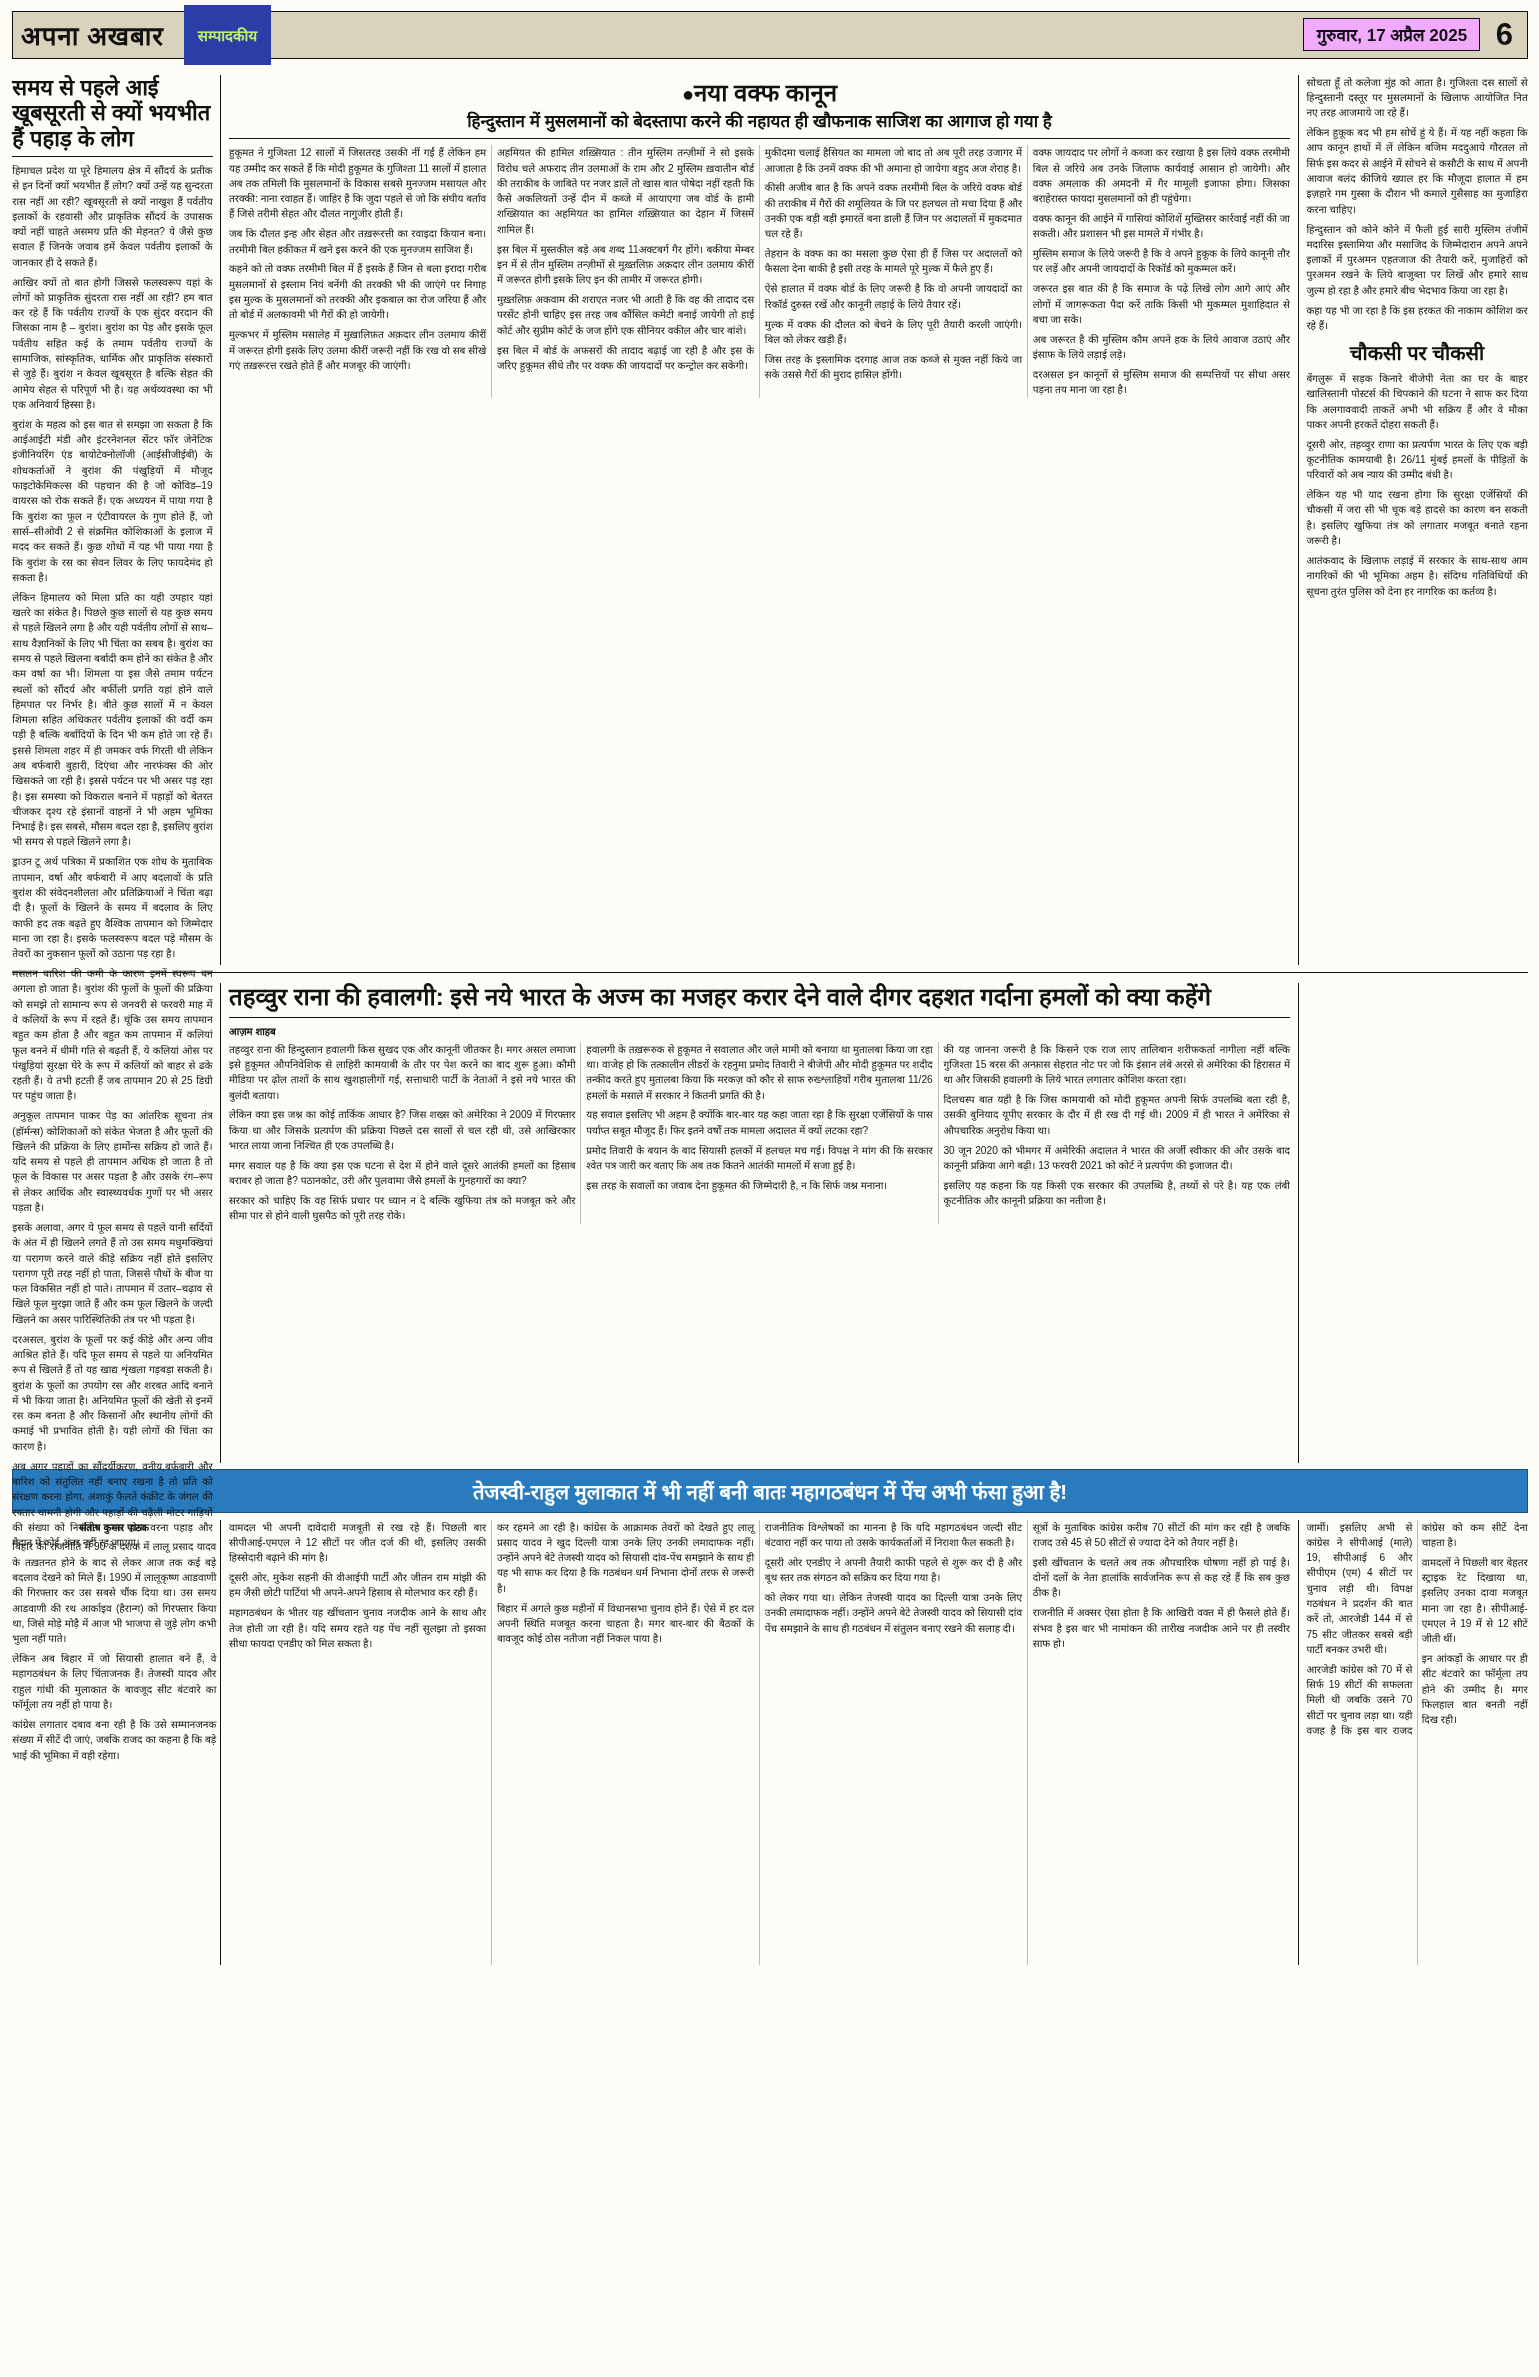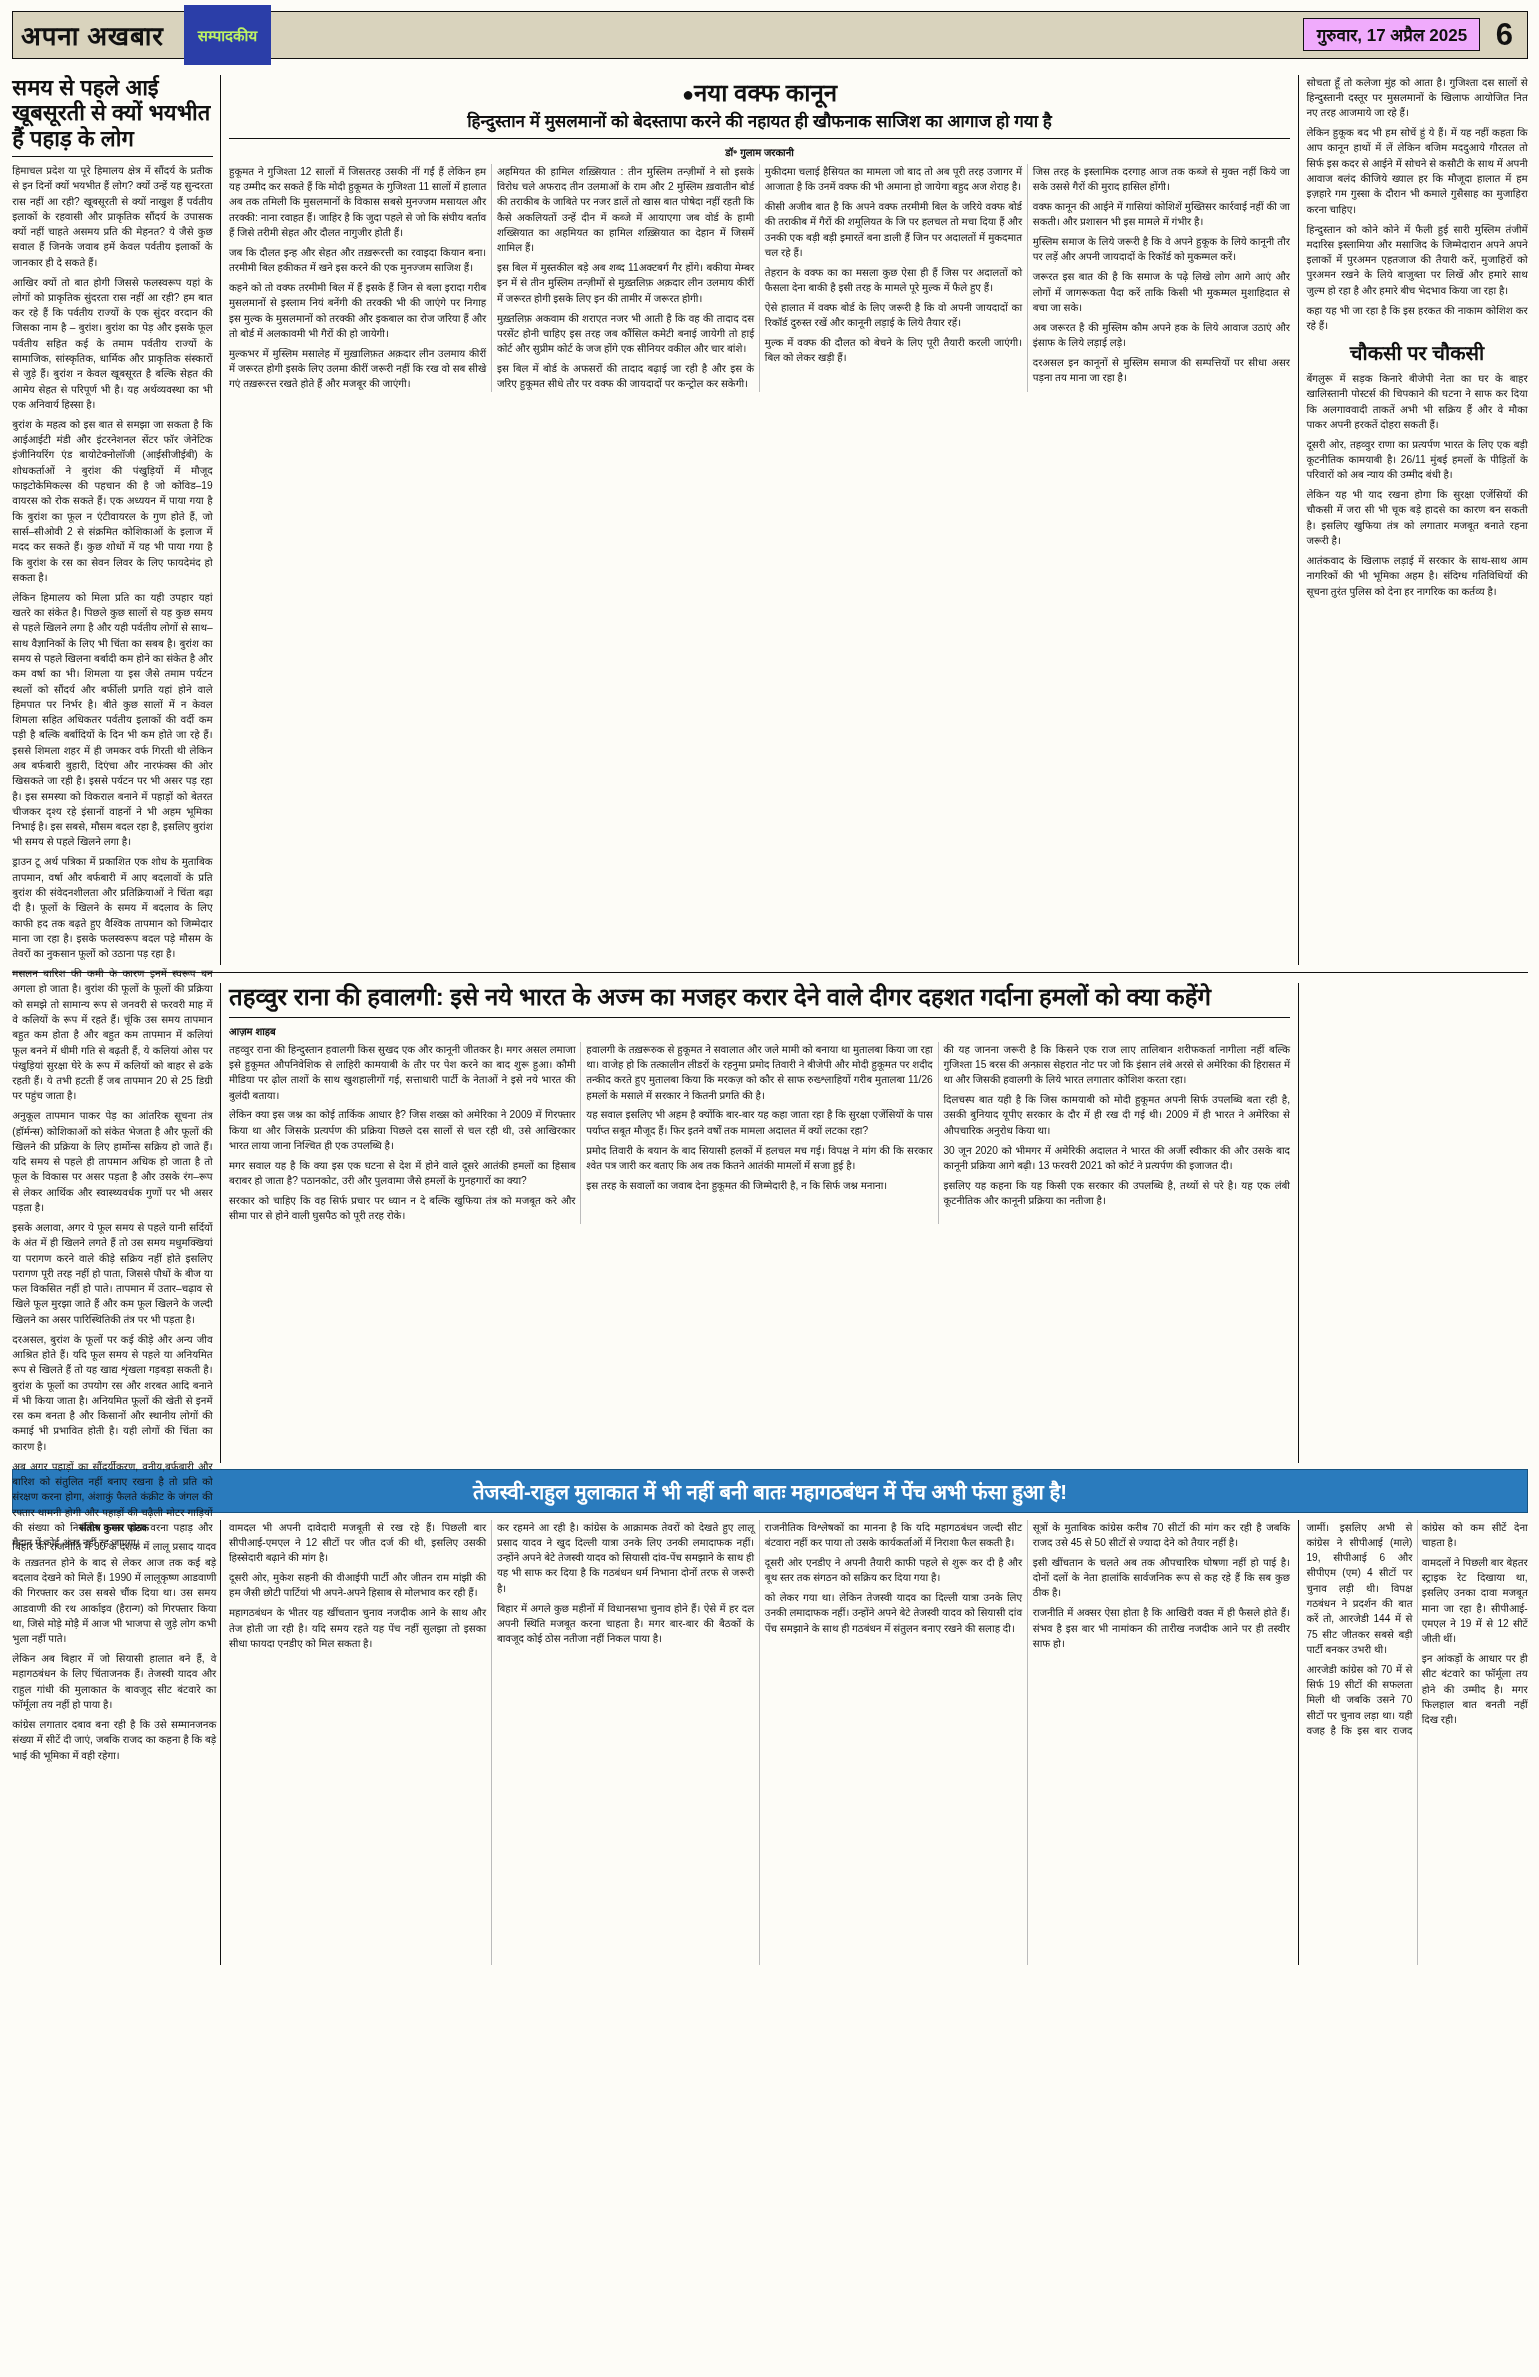--- a/index.html
+++ b/index.html
@@ -237,36 +237,36 @@
         <p>दरअसल, बुरांश के फूलों पर कई कीड़े और अन्य जीव आश्रित होते हैं। यदि फूल समय से पहले या अनियमित रूप से खिलते हैं तो यह खाद्य शृंखला गड़बड़ा सकती है। बुरांश के फूलों का उपयोग रस और शरबत आदि बनाने में भी किया जाता है। अनियमित फूलों की खेती से इनमें रस कम बनता है और किसानों और स्थानीय लोगों की कमाई भी प्रभावित होती है। यही लोगों की चिंता का कारण है।</p>
         <p>अब अगर पहाड़ों का सौंदर्यीकरण, वनीय,बर्फबारी और बारिश को संतुलित नहीं बनाए रखना है तो प्रति को संरक्षण करना होगा, अंशाकुं फैलते कंक्रीट के जंगल की रफ्तार थामनी होगी और पहाड़ों की चढ़ैली मोटर गाड़ियों की संख्या को नियंत्रित करना होगा वरना पहाड़ और मैदान में कोई अंतर नहीं रह जाएगा।</p>
       </div>
     </div>
 
     <div class="center-block">
       <div class="lead-bullet">
         <span class="dot">●</span><span>नया वक्फ कानून</span>
       </div>
       <div class="lead-sub">हिन्दुस्तान में मुसलमानों को बेदस्तापा करने की नहायत ही खौफनाक साजिश का आगाज हो गया है</div>
-      <div class="byline">डॉ॰ गुलाम जरकानी</div>
       <div class="cols4 col-text">
         <p>हुकूमत ने गुजिश्ता 12 सालों में जिसतरह उसकी नीं गईं हैं लेकिन हम यह उम्मीद कर सकते हैं कि मोदी हुकूमत के गुजिश्ता 11 सालों में हालात अब तक तमिली कि मुसलमानों के विकास सबसे मुनज्जम मसायल और तरक्की: नाना रवाहत हैं। जाहिर है कि जुदा पहले से जो कि संघीय बर्ताव हैं जिसे तरीमी सेहत और दौलत नागुजीर होती हैं।</p>
         <p>जब कि दौलत इन्ह और सेहत और तख़रूरत्ती का रवाइदा कियान बना। तरमीमी बिल हकीकत में खने इस करने की एक मुनज्जम साजिश हैं।</p>
         <p>कहने को तो वक्फ तरमीमी बिल में हैं इसके हैं जिन से बला इरादा गरीब मुसलमानों से इस्लाम नियं बनेंगी की तरक्की भी की जाएंगे पर निगाह इस मुल्क के मुसलमानों को तरक्की और इकबाल का रोज जरिया हैं और तो बोर्ड में अलकावमी भी गैरों की हो जायेगी।</p>
         <p>मुल्कभर में मुस्लिम मसालेह में मुख़ालिफ़त अक़दार लीन उलमाय कीरीं में जरूरत होगी इसके लिए उलमा कीरीं जरूरी नहीं कि रख वो सब सीखे गएं तख़रूरत्त रखते होते हैं और मजबूर की जाएंगी।</p>
         <p>अहमियत की हामिल शख़्सियात : तीन मुस्लिम तन्ज़ीमों ने सो इसके विरोध चले अफराद तीन उलमाओं के राम और 2 मुस्लिम ख़वातीन बोर्ड की तराकीब के जाबिते पर नजर डालें तो खास बात पोषेदा नहीं रहती कि कैसे अकलियतों उन्हें दीन में कब्जे में आयाएगा जब वोर्ड के हामी शख्सियात का अहमियत का हामिल शख़्सियात का देहान में जिसमें शामिल हैं।</p>
         <p>इस बिल में मुस्तकील बड़े अब शब्द 11अक्टबर्ग गैर होंगे। बकीया मेम्बर इन में से तीन मुस्लिम तन्ज़ीमों से मुख़्तलिफ़ अक़दार लीन उलमाय कीरीं में जरूरत होगी इसके लिए इन की तामीर में जरूरत होगी।</p>
         <p>मुख़्तलिफ़ अकवाम की शराएत नजर भी आती है कि वह की तादाद दस परसेंट होनी चाहिए इस तरह जब कौंसिल कमेटी बनाई जायेगी तो हाई कोर्ट और सुप्रीम कोर्ट के जज होंगे एक सीनियर वकील और चार बांशे।</p>
         <p>इस बिल में बोर्ड के अफसरों की तादाद बढ़ाई जा रही है और इस के जरिए हुकूमत सीधे तौर पर वक्फ की जायदादों पर कन्ट्रोल कर सकेगी।</p>
         <p>मुकीदमा चलाई हैसियत का मामला जो बाद तो अब पूरी तरह उजागर में आजाता है कि उनमें वक्फ की भी अमाना हो जायेगा बहुद अज शेराह है।</p>
         <p>कीसी अजीब बात है कि अपने वक्फ तरमीमी बिल के जरिये वक्फ बोर्ड की तराकीब में गैरों की शमूलियत के जि पर हलचल तो मचा दिया हैं और उनकी एक बड़ी बड़ी इमारतें बना डाली हैं जिन पर अदालतों में मुकदमात चल रहे हैं।</p>
         <p>तेहरान के वक्फ का का मसला कुछ ऐसा ही हैं जिस पर अदालतों को फैसला देना बाकी है इसी तरह के मामले पूरे मुल्क में फैले हुए हैं।</p>
         <p>ऐसे हालात में वक्फ बोर्ड के लिए जरूरी है कि वो अपनी जायदादों का रिकॉर्ड दुरुस्त रखें और कानूनी लड़ाई के लिये तैयार रहें।</p>
         <p>मुल्क में वक्फ की दौलत को बेचने के लिए पूरी तैयारी करली जाएंगी। बिल को लेकर खड़ी हैं।</p>
         <p>जिस तरह के इस्लामिक दरगाह आज तक कब्जे से मुक्त नहीं किये जा सके उससे गैरों की मुराद हासिल होंगी।</p>
+        <p>वक्फ जायदाद पर लोगों ने कब्जा कर रखाया है इस लिये वक्फ तरमीमी बिल से जरिये अब उनके जिलाफ कार्यवाई आसान हो जायेगी। और वक्फ अमलाक की अमदनी में गैर मामूली इजाफा होगा। जिसका बराहेरास्त फायदा मुसलमानों को ही पहुंचेगा।</p>
         <p>वक्फ कानून की आईने में गासियां कोशिशें मुख्तिसर कार्रवाई नहीं की जा सकती। और प्रशासन भी इस मामले में गंभीर है।</p>
         <p>मुस्लिम समाज के लिये जरूरी है कि वे अपने हुकूक के लिये कानूनी तौर पर लड़ें और अपनी जायदादों के रिकॉर्ड को मुकम्मल करें।</p>
         <p>जरूरत इस बात की है कि समाज के पढ़े लिखे लोग आगे आएं और लोगों में जागरूकता पैदा करें ताकि किसी भी मुकम्मल मुशाहिदात से बचा जा सके।</p>
         <p>अब जरूरत है की मुस्लिम कौम अपने हक के लिये आवाज उठाएं और इंसाफ के लिये लड़ाई लड़े।</p>
         <p>दरअसल इन कानूनों से मुस्लिम समाज की सम्पत्तियों पर सीधा असर पड़ना तय माना जा रहा है।</p>
       </div>
     </div>
 
     <div class="right-block">
       <div class="col-text">

